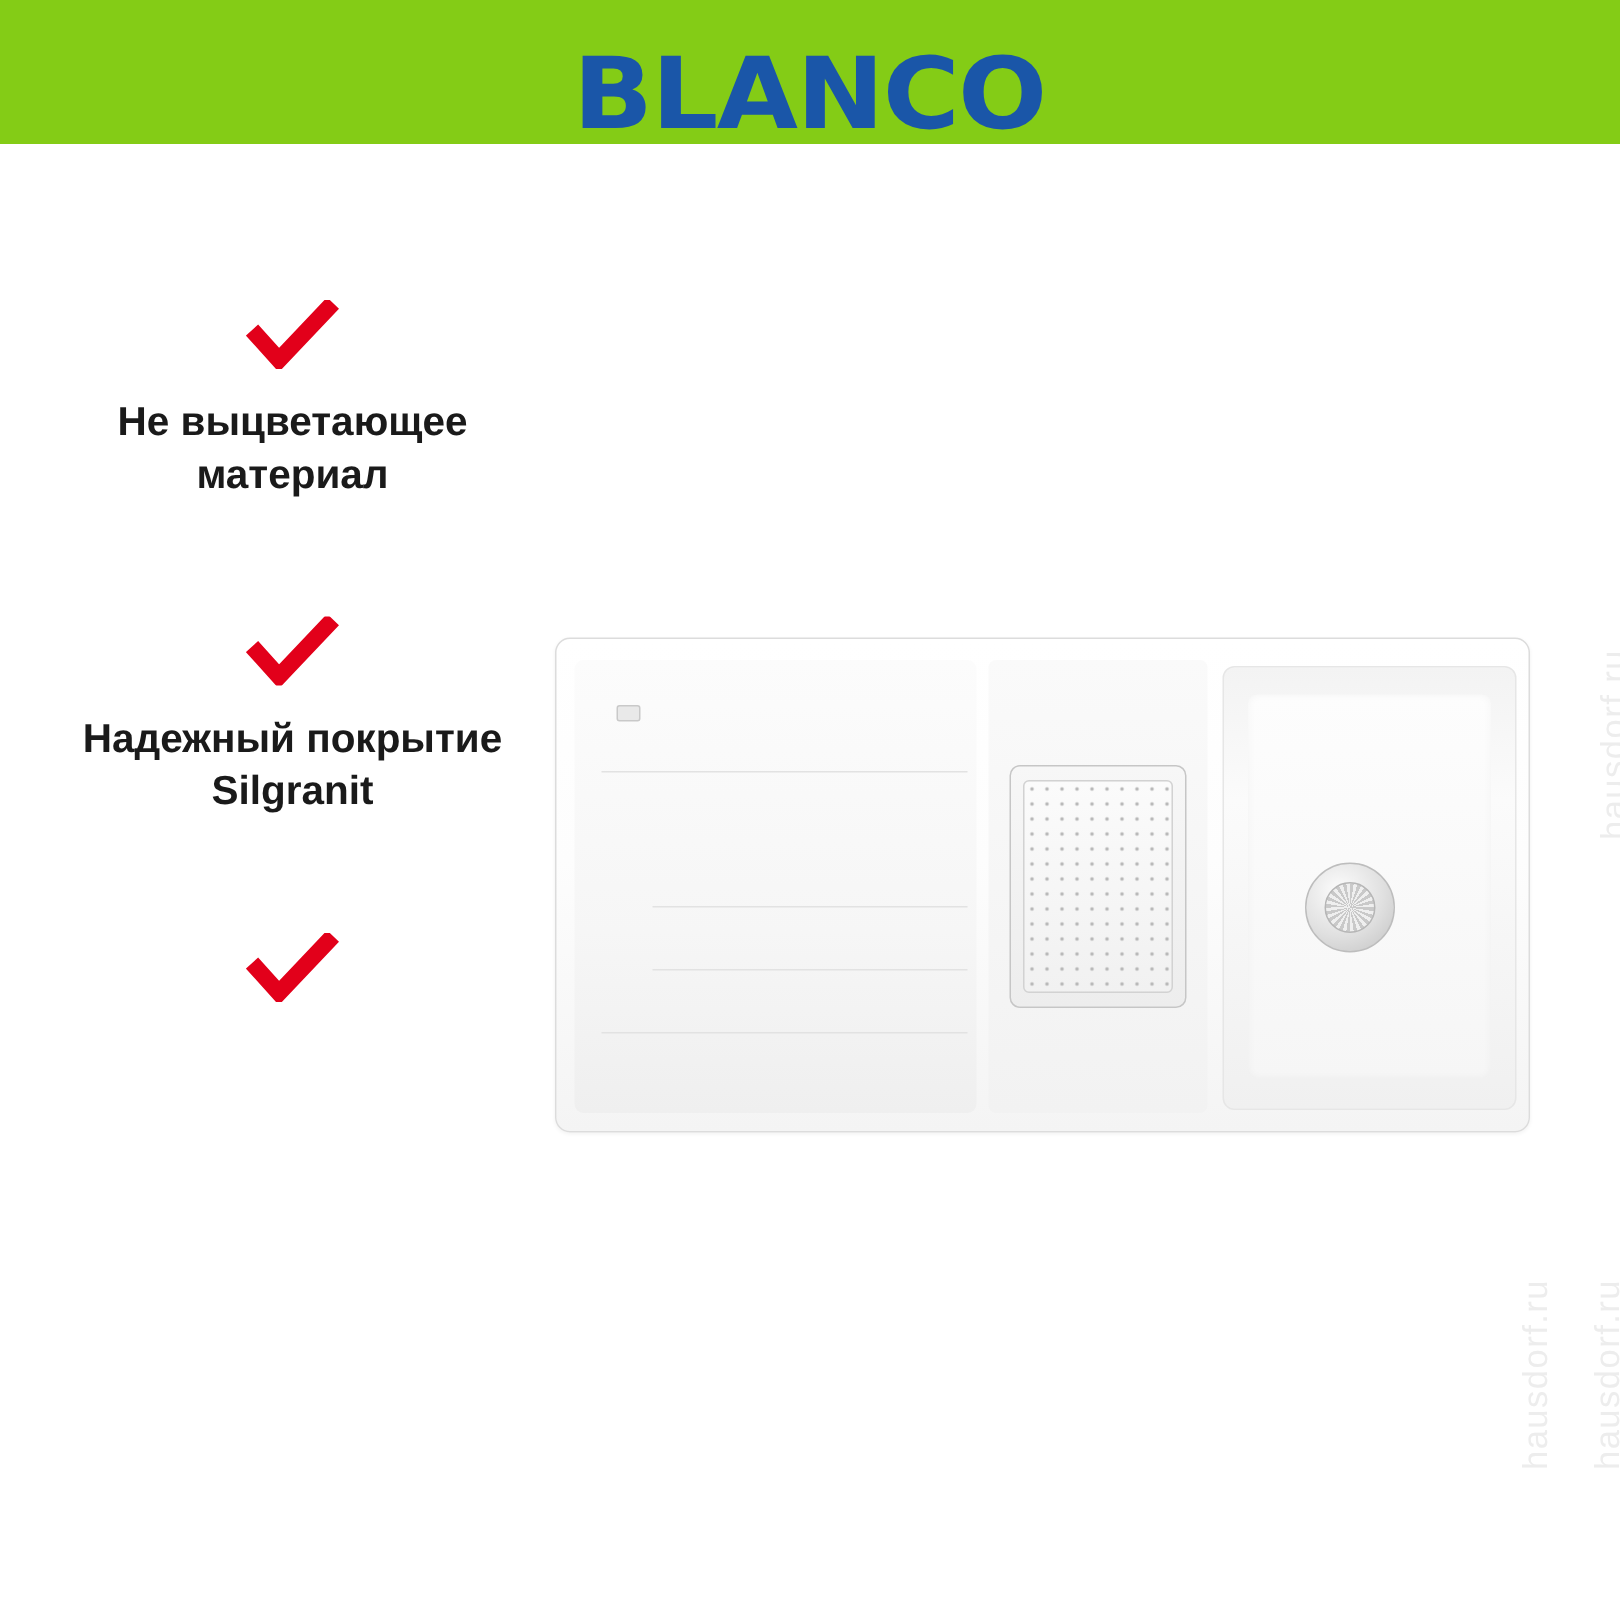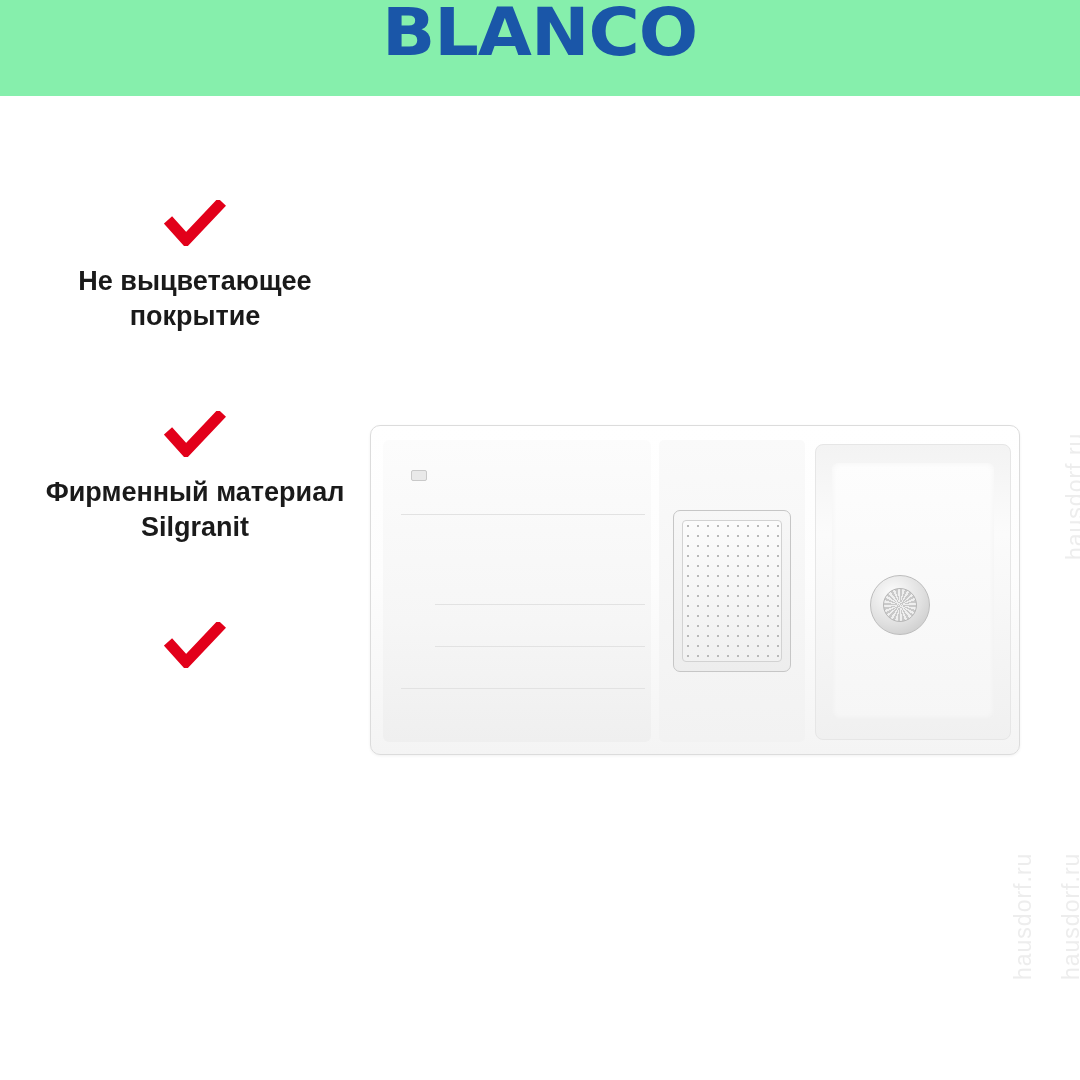--- a/index.html
+++ b/index.html
@@ -15,23 +15,23 @@
     position: relative;
   }
 
   
   .header {
     position: absolute;
     left: 0;
     top: 0;
     width: 1080px;
     height: 96px;
-    background: #86efac;
+    background: #84cc16;
     display: flex;
-    align-items: flex-start;
+    align-items: flex-end;
     justify-content: center;
   }
   .brand-logo {
     font-family: "DejaVu Sans", sans-serif;
     font-weight: bold;
     font-size: 66px;
     letter-spacing: -1px;
     color: #1a56a8;
     line-height: 1;
     transform: scaleX(1.06);
@@ -206,28 +206,28 @@
 <div class="header">
   <div class="brand-logo">BLANCO</div>
 </div>
 
 <div class="features">
 
   <div class="feature">
     <svg class="check-icon" viewBox="0 0 62 46">
       <path d="M4 20 L22 40 L58 2" stroke="#e2001a" stroke-width="11" fill="none" stroke-linecap="butt" stroke-linejoin="miter"></path>
     </svg>
-    <div class="feature-text">Не выцветающее покрытие</div>
+    <div class="feature-text">Не выцветающее материал</div>
   </div>
 
   <div class="feature">
     <svg class="check-icon" viewBox="0 0 62 46">
       <path d="M4 20 L22 40 L58 2" stroke="#e2001a" stroke-width="11" fill="none" stroke-linecap="butt" stroke-linejoin="miter"></path>
     </svg>
-    <div class="feature-text">Фирменный материал Silgranit</div>
+    <div class="feature-text">Надежный покрытие Silgranit</div>
   </div>
 
   <div class="feature">
     <svg class="check-icon" viewBox="0 0 62 46">
       <path d="M4 20 L22 40 L58 2" stroke="#e2001a" stroke-width="11" fill="none" stroke-linecap="butt" stroke-linejoin="miter"></path>
     </svg>
   </div>
 
 </div>
 

